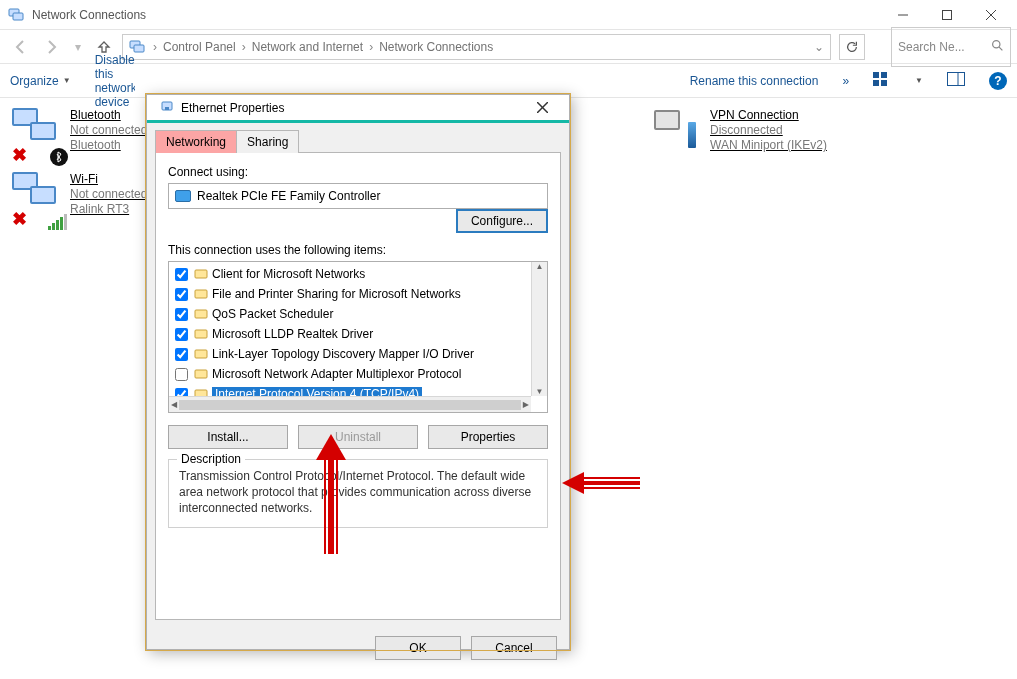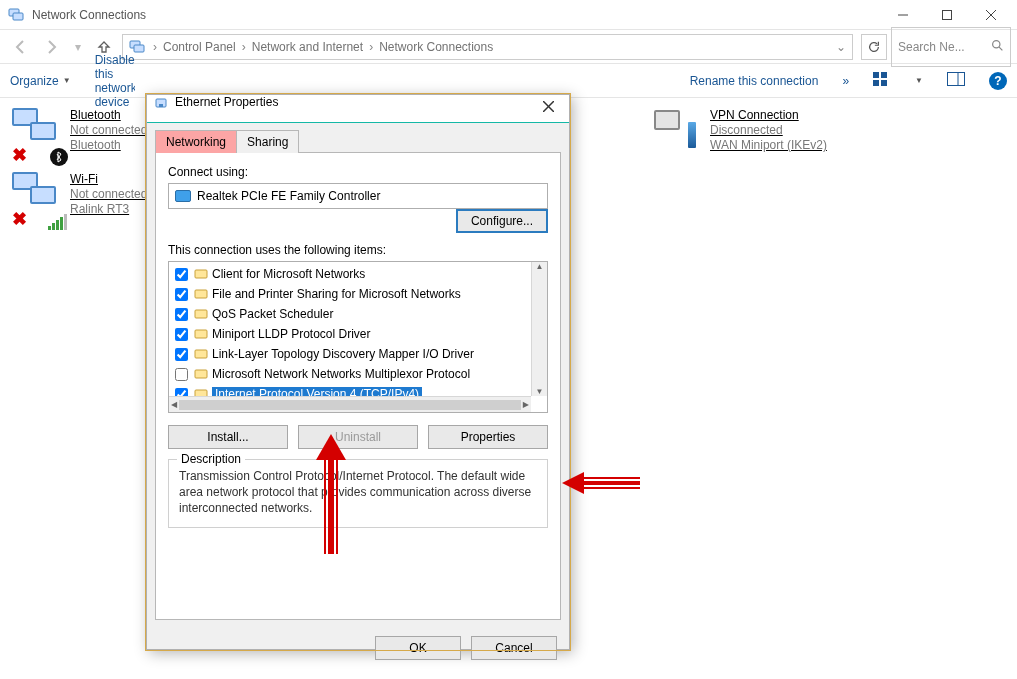--- a/index.html
+++ b/index.html
@@ -68,21 +68,21 @@
     width:26px; height:26px;
     border:1px solid #ccc;
     display:flex; align-items:center; justify-content:center;
     margin-left:4px;
   }
   .search-box {
     width: 120px; height:40px;
     border:1px solid #ccc;
     display:flex; align-items:center;
     padding:0 6px;
-    margin-left:0;
+    margin-left:22px;
     color:#888;
   }
   .search-box .mag { margin-left:auto; color:#888; }
 
   
   .cmdbar {
     height: 34px;
     display:flex;
     align-items:center;
     padding: 0 10px;
@@ -180,23 +180,23 @@
     left:146px; top:94px;
     width:424px; height:556px;
     background:#f0f0f0;
     border:1px solid #b0b0b0;
     box-shadow: 3px 3px 14px rgba(0,0,0,.3);
     outline: 1px solid #d6a94a;
   }
   .dialog .dlg-title {
     height:28px;
     background:#fff;
-    display:flex; align-items:flex-start;
-    padding:0 6px;
-    border-bottom:1px solid #14b8a6;
+    display:flex; align-items:center;
+    padding:0 12px;
+    border-bottom:3px solid #14b8a6;
   }
   .dialog .dlg-title .t { margin-left:6px; }
   .dialog .dlg-close {
     margin-left:auto;
     width:30px;height:22px;
     display:flex;align-items:center;justify-content:center;
     font-size:14px;
   }
 
   .tabs {
@@ -561,35 +561,35 @@
             <span class="mini-icon"><svg width="14" height="14" viewBox="0 0 14 14">
                 <rect x="1" y="3" width="12" height="8" rx="1" fill="#ffe69a" stroke="#c9a13b"></rect>
               </svg></span>
             <span class="lbl">QoS Packet Scheduler</span>
           </div>
           <div class="li">
             <input type="checkbox" checked="" style="">
             <span class="mini-icon"><svg width="14" height="14" viewBox="0 0 14 14">
                 <rect x="1" y="3" width="12" height="8" rx="1" fill="#ffe69a" stroke="#c9a13b"></rect>
               </svg></span>
-            <span class="lbl">Miniport LLDP Protocol Driver</span>
+            <span class="lbl">Microsoft LLDP Realtek Driver</span>
           </div>
           <div class="li">
             <input type="checkbox" checked="" style="">
             <span class="mini-icon"><svg width="14" height="14" viewBox="0 0 14 14">
                 <rect x="1" y="3" width="12" height="8" rx="1" fill="#ffe69a" stroke="#c9a13b"></rect>
               </svg></span>
             <span class="lbl">Link-Layer Topology Discovery Mapper I/O Driver</span>
           </div>
           <div class="li">
             <input type="checkbox" style="">
             <span class="mini-icon"><svg width="14" height="14" viewBox="0 0 14 14">
                 <rect x="1" y="3" width="12" height="8" rx="1" fill="#ffe69a" stroke="#c9a13b"></rect>
               </svg></span>
-            <span class="lbl">Microsoft Network Networks Multiplexor Protocol</span>
+            <span class="lbl">Microsoft Network Adapter Multiplexor Protocol</span>
           </div>
           <div class="li selected">
             <input type="checkbox" checked="" style="">
             <span class="mini-icon"><svg width="14" height="14" viewBox="0 0 14 14">
                 <rect x="1" y="3" width="12" height="8" rx="1" fill="#ffe69a" stroke="#c9a13b"></rect>
               </svg></span>
             <span class="lbl">Internet Protocol Version 4 (TCP/IPv4)</span>
           </div>
         </div>
       <div class="scroll-y">

